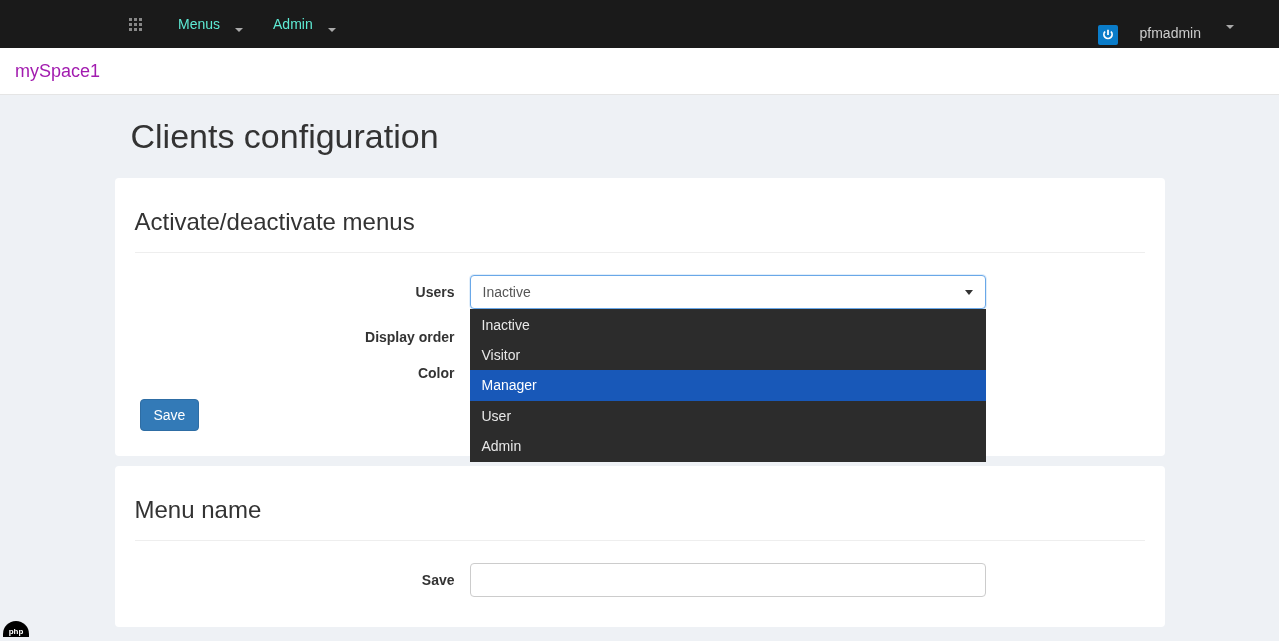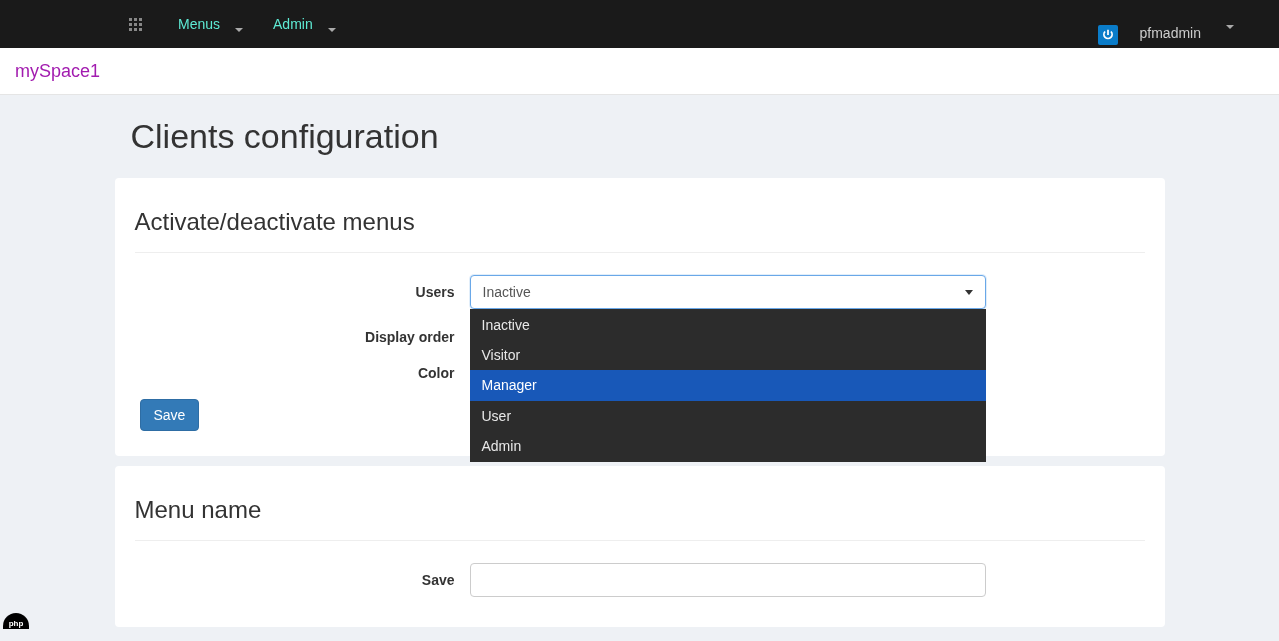--- a/index.html
+++ b/index.html
@@ -194,21 +194,21 @@
       padding: 7px 13px;
       border-radius: 4px;
       font-size: 14px;
       cursor: pointer;
       margin-left: 5px;
       margin-top: -2px;
     }
     .php-badge {
       position: fixed;
       left: 3px;
-      bottom: 12px;
+      bottom: 4px;
       width: 26px;
       height: 16px;
       background: #000;
       border-radius: 13px 13px 0 0;
       display: flex;
       align-items: flex-end;
       justify-content: center;
       color: #fff;
       font-size: 8px;
       font-weight: bold;

